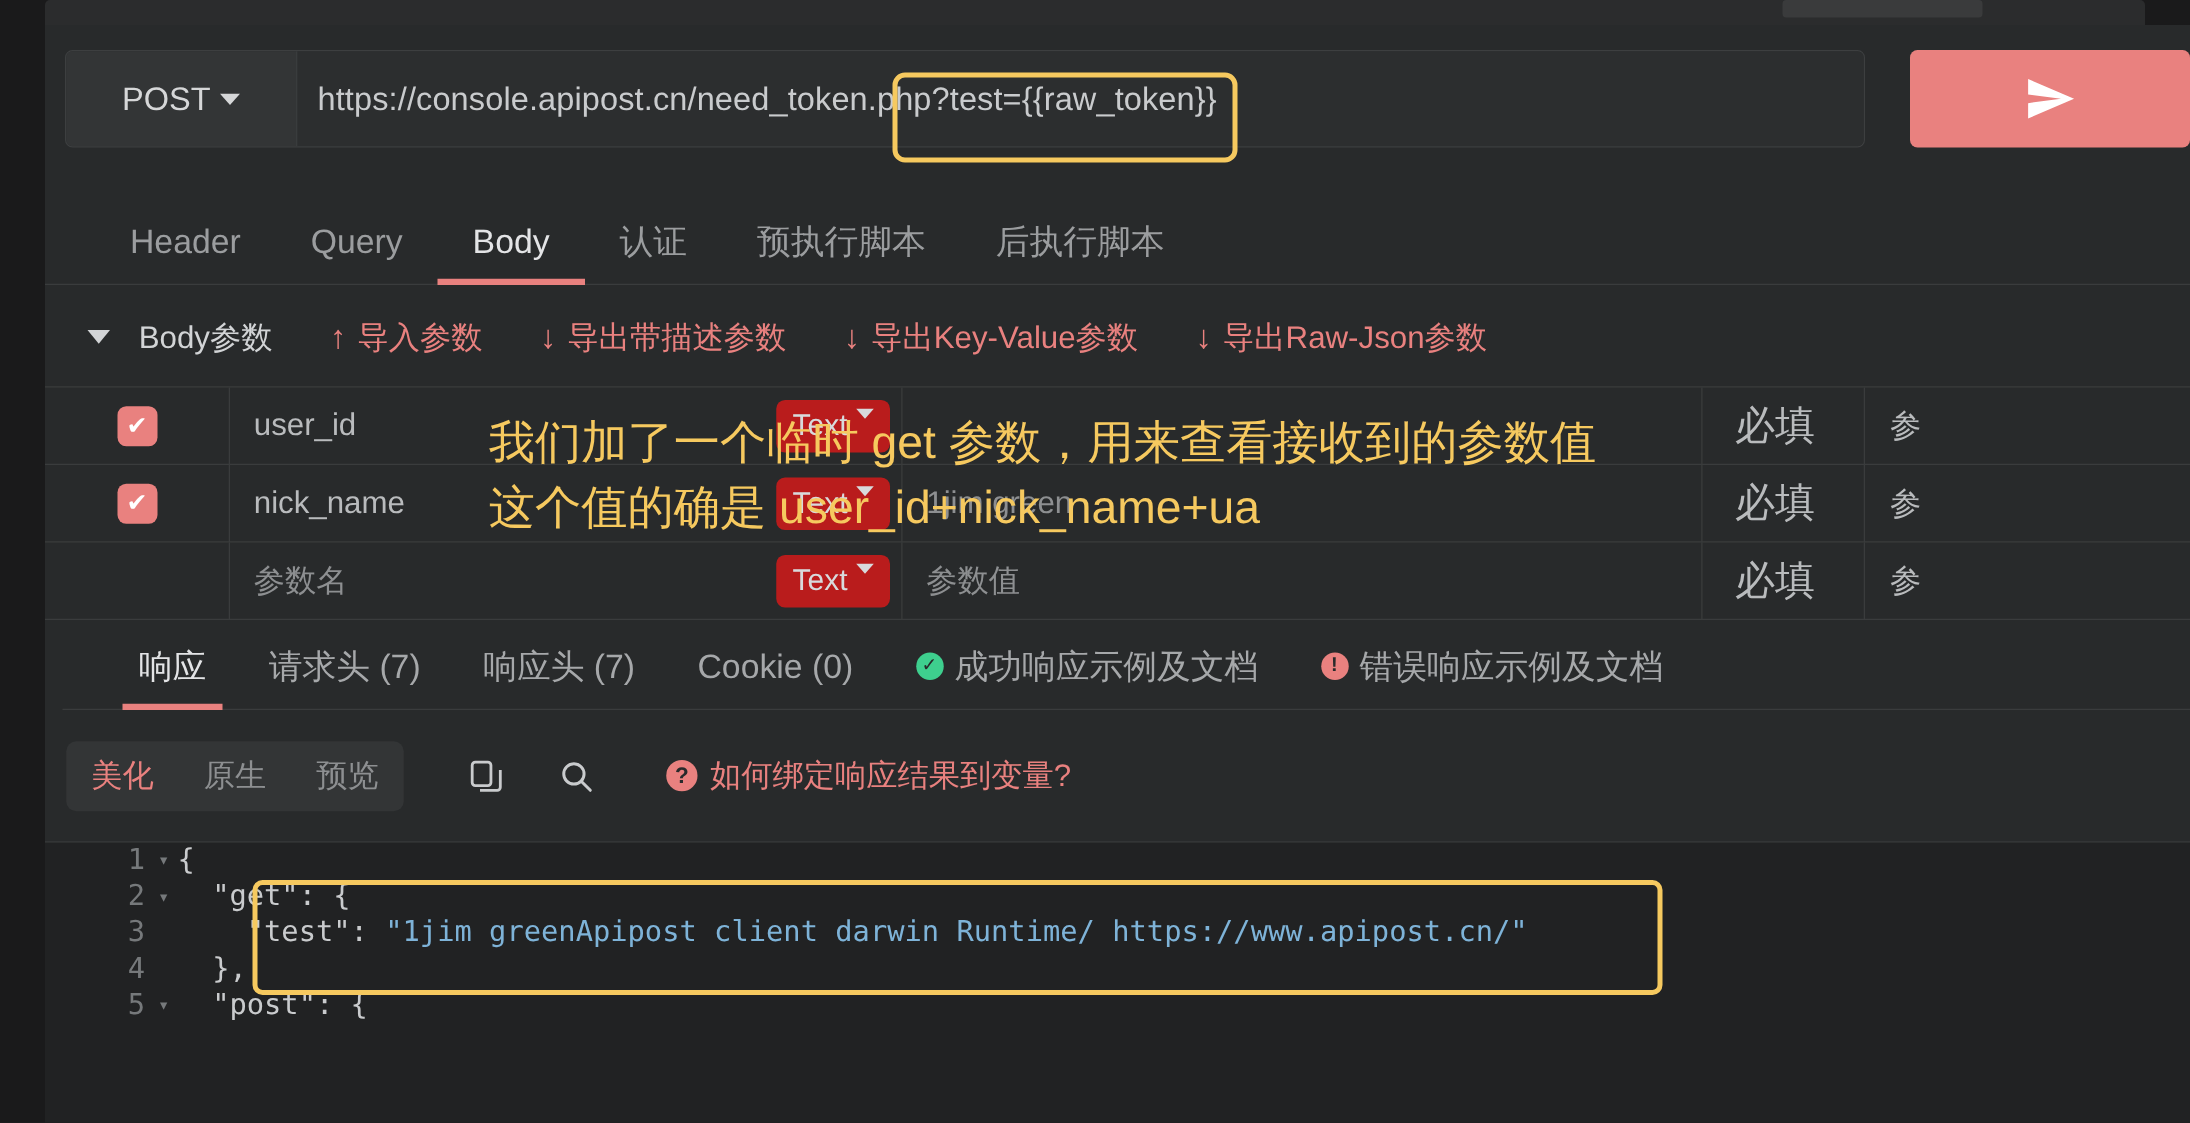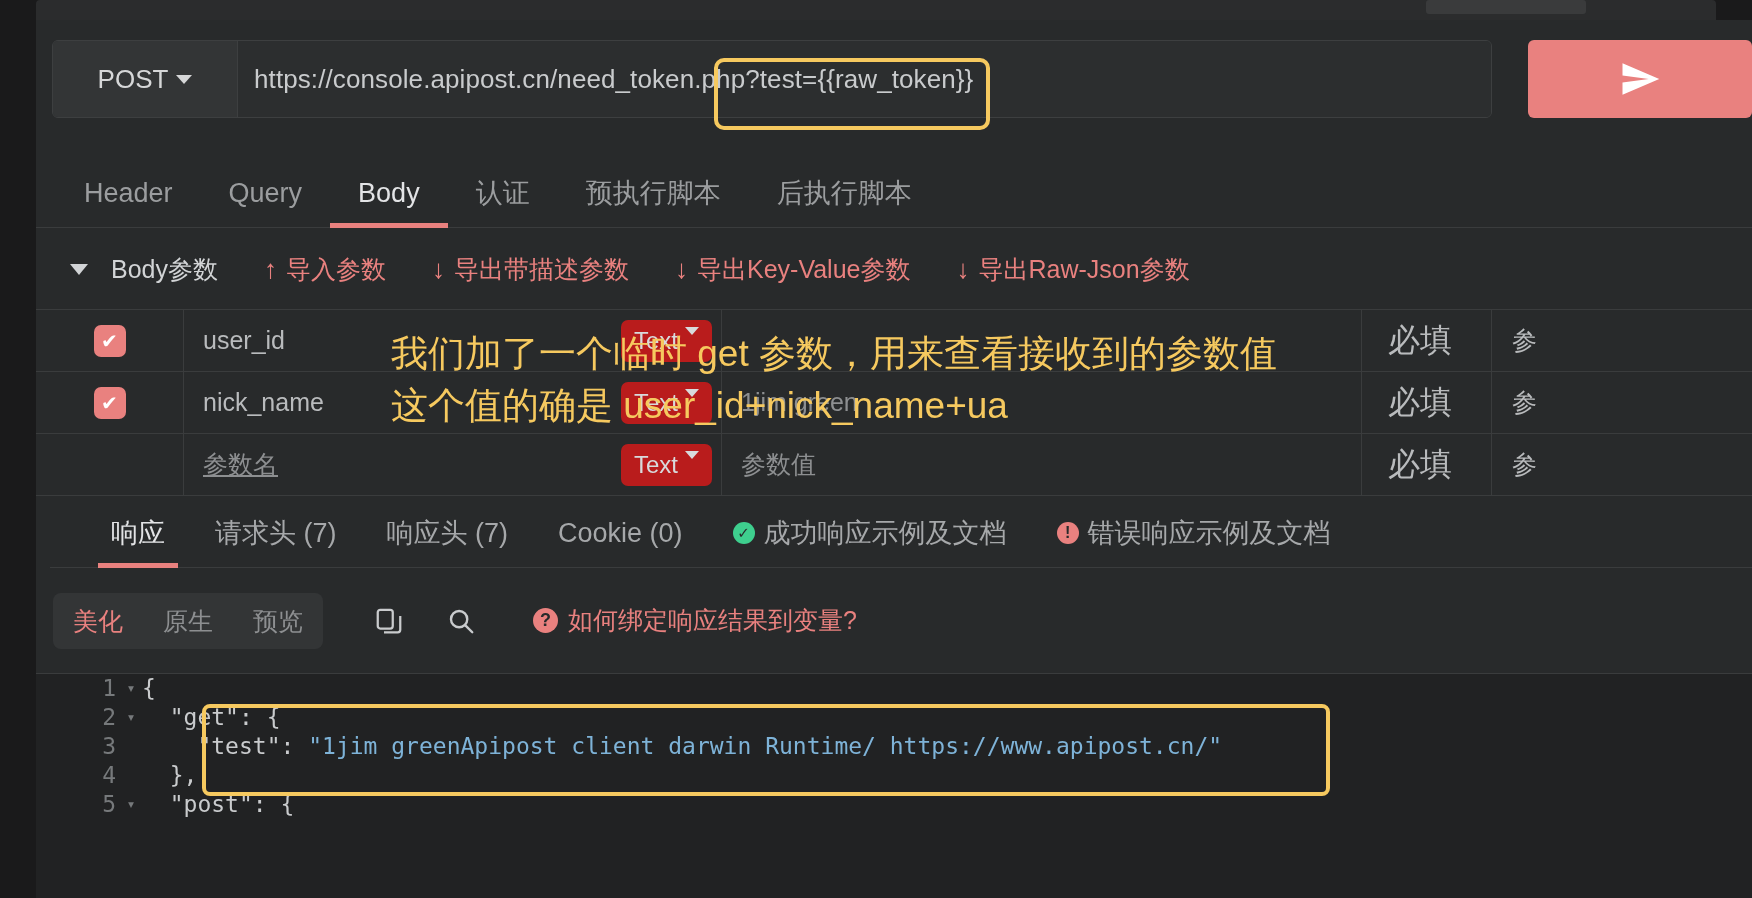--- a/index.html
+++ b/index.html
@@ -99,21 +99,21 @@
     border-radius: 10px;
     pointer-events: none;
     z-index: 30;
   }
 
   
   .req-tabs {
     position: absolute; left: 0; top: 138px; right: 0; height: 70px;
     border-bottom: 1px solid #3a3c3d;
     display: flex; align-items: flex-start;
-    padding-left: 20px;
+    padding-left: 40px;
     gap: 0;
   }
   .req-tab {
     font-size: 27px;
     color: #9b9d9f;
     padding: 0 28px;
     height: 70px;
     line-height: 70px;
     cursor: pointer;
     position: relative;
@@ -171,21 +171,21 @@
     cursor: pointer;
   }
   .pc-name {
     width: 538px; height: 62px;
     display: flex; align-items: center;
     padding-left: 19px;
     color: #b9bbbd; font-size: 25px;
     border-right: 1px solid #3a3c3d;
     position: relative;
   }
-  .pc-name .ph { color: #8d8f91; text-decoration: underline; }
+  .pc-name .ph { color: #8d8f91; }
   .type-chip {
     position: absolute; right: 9px; top: 50%;
     transform: translateY(-50%);
     background: #b91c1c;
     color: #d8dadc;
     font-size: 24px;
     border-radius: 7px;
     padding: 7px 13px;
     display: flex; align-items: flex-start; gap: 7px;
     cursor: pointer;

